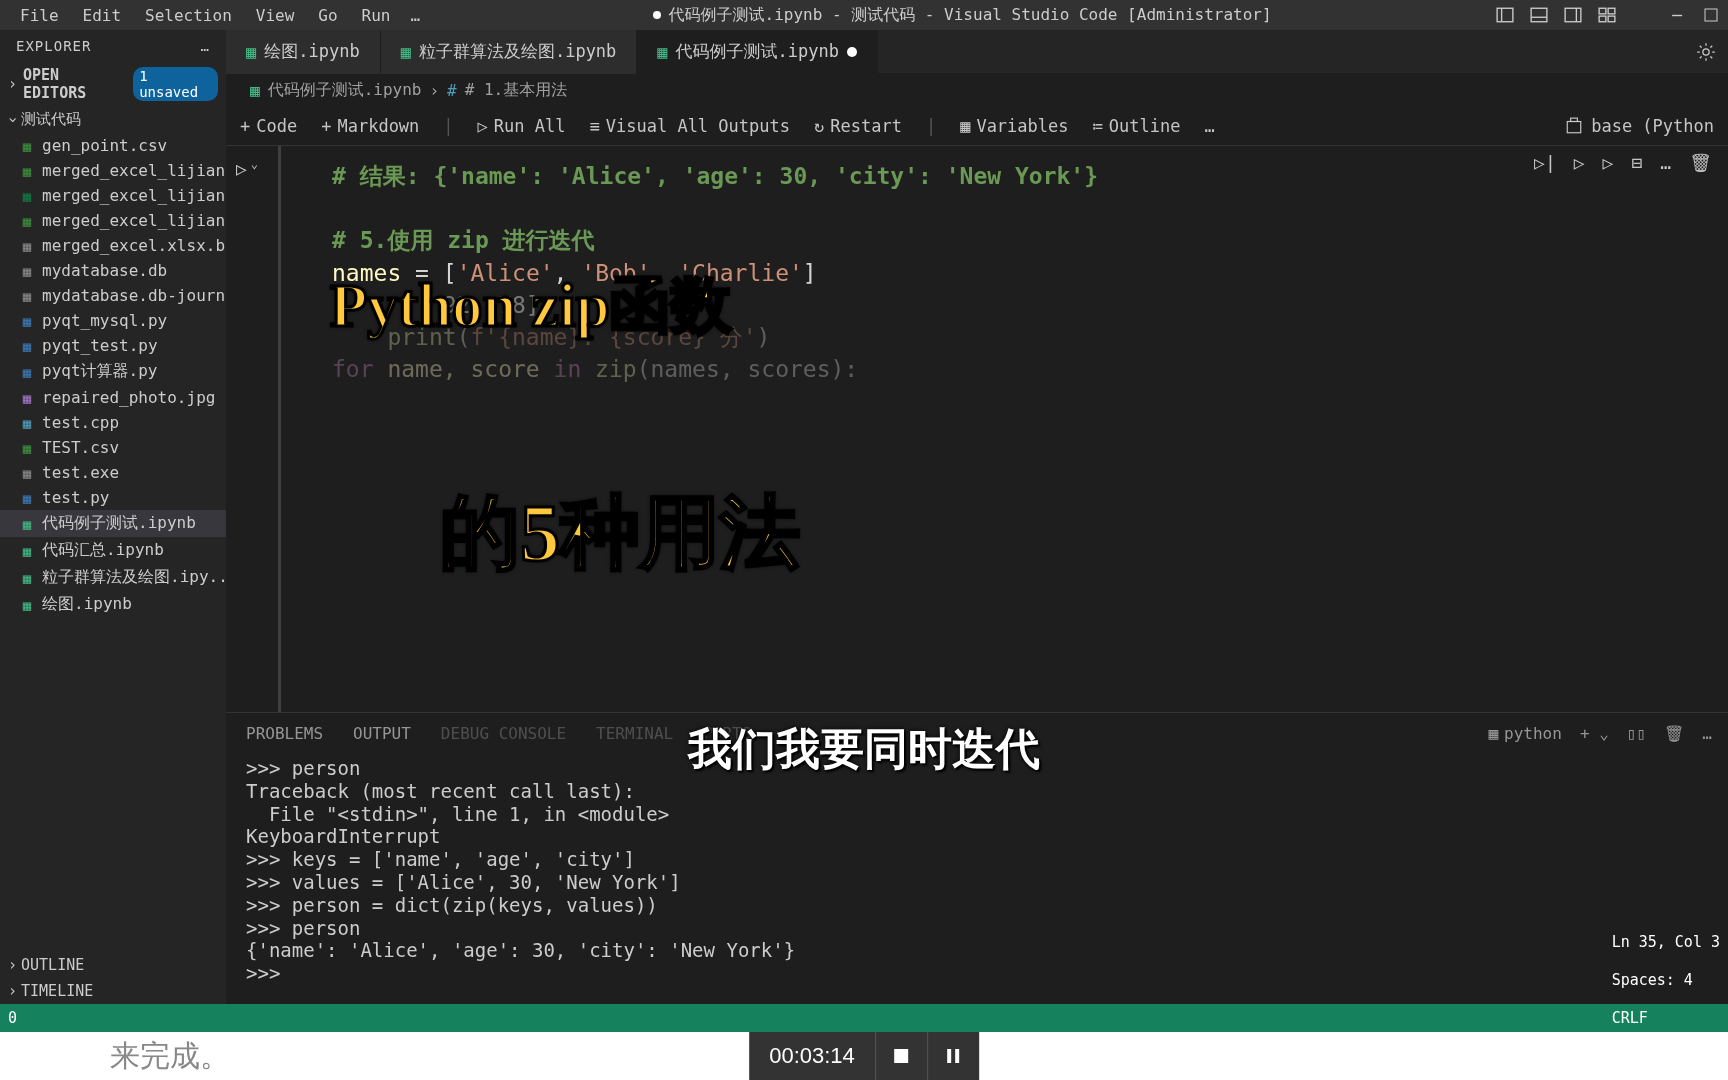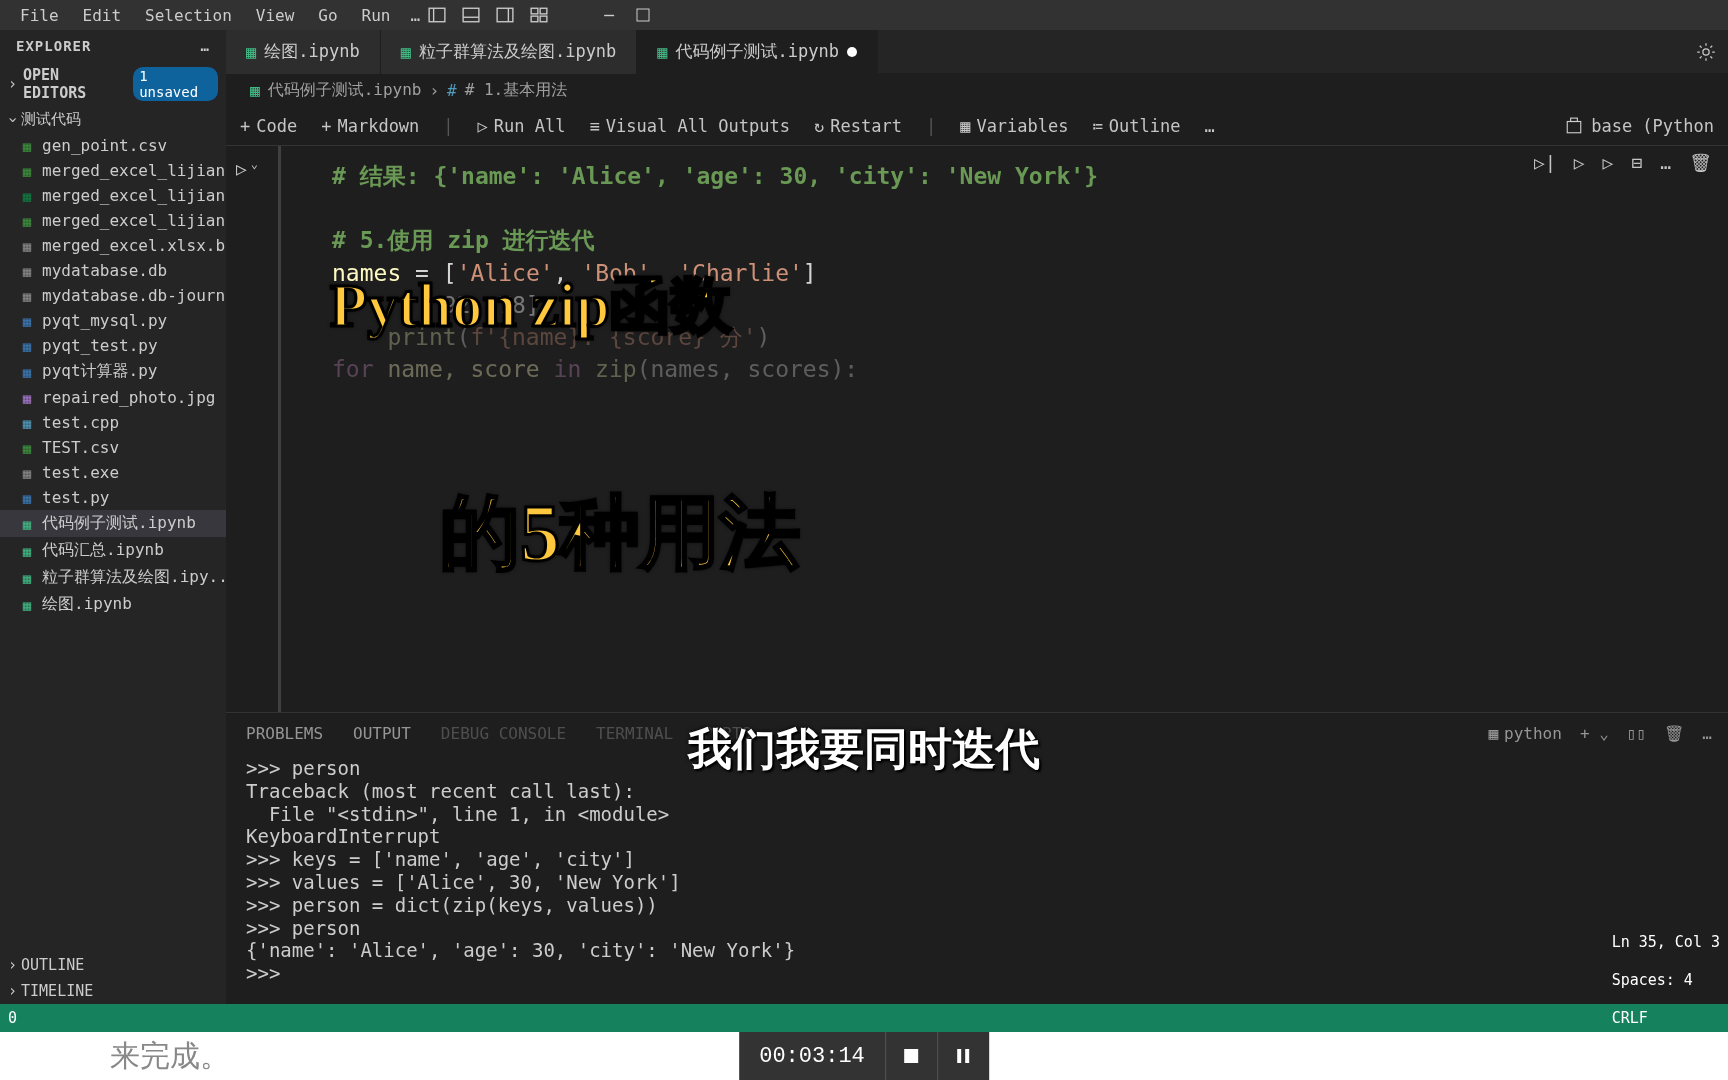--- a/index.html
+++ b/index.html
@@ -6,21 +6,21 @@
 body { background:#1e1e1e; color:#cccccc; width:1728px; height:1080px; overflow:hidden; position:relative; }
 .menubar { height:30px; background:#323233; display:flex; align-items:center; padding:0 8px; font-size:16px; }
 .menubar .menu-item { padding:4px 12px; cursor:pointer; }
 .menubar .dots { padding:4px 8px; }
 .title-area { flex:1; text-align:center; color:#cccccc; font-size:16px; }
 .title-area .dot { display:inline-block; width:8px; height:8px; background:#fff; border-radius:50%; margin-right:8px; vertical-align:middle; }
 .win-controls { display:flex; gap:16px; align-items:center; }
 .win-controls span { width:18px; height:18px; display:flex; align-items:center; justify-content:center; }
 .main { display:flex; height:calc(100% - 30px - 28px - 48px); }
 .sidebar { width:226px; background:#252526; display:flex; flex-direction:column; }
-.sidebar-header { display:flex; justify-content:space-between; align-items:center; padding:8px 16px; font-size:14px; letter-spacing:1px;font-weight:bold; }
+.sidebar-header { display:flex; justify-content:space-between; align-items:center; padding:8px 16px; font-size:14px; letter-spacing:1px; }
 .open-editors { display:flex; align-items:center; gap:6px; padding:4px 8px; font-size:15px; }
 .badge-unsaved { background:#0e639c; color:#fff; padding:1px 6px; border-radius:10px; font-size:14px; }
 .folder-name { padding:4px 8px; font-size:15px; display:flex; align-items:center; gap:4px; }
 .file-list { flex:1; overflow:hidden; }
 .file-item { display:flex; align-items:center; gap:6px; padding:3px 8px 3px 18px; font-size:16px; white-space:nowrap; overflow:hidden; text-overflow:ellipsis; cursor:pointer; }
 .file-item.selected { background:#37373d; }
 .file-icon { width:18px; height:18px; flex-shrink:0; display:flex; align-items:center; justify-content:center; font-size:14px; }
 .section-header { padding:4px 8px; font-size:15px; display:flex; align-items:center; gap:4px; }
 .editor-area { flex:1; display:flex; flex-direction:column; background:#1e1e1e; }
 .tabs { height:44px; background:#252526; display:flex; align-items:center; border-bottom:1px solid #1e1e1e; position:relative; }
@@ -50,35 +50,36 @@
 .panel-tabs { height:40px; display:flex; align-items:center; gap:30px; padding:0 20px; font-size:16px; color:#969696; position:relative; }
 .panel-tabs .ptab { cursor:pointer; }
 .panel-right { position:absolute; right:16px; display:flex; gap:18px; align-items:center; }
 .terminal { flex:1; padding:4px 20px; font-family:Consolas,monospace; font-size:19px; color:#cccccc; line-height:1.2; white-space:pre; overflow:hidden; }
 .subtitle { position:absolute; left:50%; transform:translateX(-50%); top:720px; font-size:44px; color:#fff; font-weight:bold; text-shadow:0 0 4px #000,2px 2px 2px #000; font-family:"Microsoft YaHei",sans-serif; }
 .statusbar { position:absolute; bottom:48px; left:0; right:0; height:28px; background:#16825d; display:flex; align-items:center; color:#fff; font-size:15px; padding:0 8px; }
 .statusbar .right { margin-left:auto; display:flex; gap:20px;flex-direction:column; }
 .video-bar { position:absolute; bottom:0; left:0; right:0; height:48px; background:#fff; display:flex; align-items:center; }
 .video-text { color:#888; font-size:30px; padding-left:110px; font-family:"SimSun",serif; }
 .video-controls { position:absolute; left:50%; transform:translateX(-50%); display:flex; align-items:center; background:#333; height:48px; }
-.video-time { color:#fff; font-size:22px; padding:0 20px; font-family:Liberation Mono, monospace; }
+.video-time { color:#fff; font-size:22px; padding:0 20px; font-family:Liberation Sans, sans-serif; }
 .video-btn { width:52px; height:48px; display:flex; align-items:center; justify-content:center; border-left:1px solid #555; color:#fff; }
 svg { display:block; }
 </style>
 </head>
 <body>
 
 <div class="menubar">
   <span class="menu-item">File</span>
   <span class="menu-item">Edit</span>
   <span class="menu-item">Selection</span>
   <span class="menu-item">View</span>
   <span class="menu-item">Go</span>
   <span class="menu-item">Run</span>
   <span class="dots">…</span>
+  <div class="title-area"><span class="dot"></span><span>代码例子测试.ipynb - 测试代码 - Visual Studio Code [Administrator]</span></div>
   <div class="win-controls">
     <span>
         <svg width="18" height="18" viewBox="0 0 16 16" fill="none" stroke="#ccc" stroke-width="1.2">
           <rect x="1" y="2" width="14" height="12"></rect>
           <line x1="5" y1="2" x2="5" y2="14"></line>
         </svg>
       </span>
     <span>
         <svg width="18" height="18" viewBox="0 0 16 16" fill="none" stroke="#ccc" stroke-width="1.2">
           <rect x="1" y="2" width="14" height="12"></rect>

